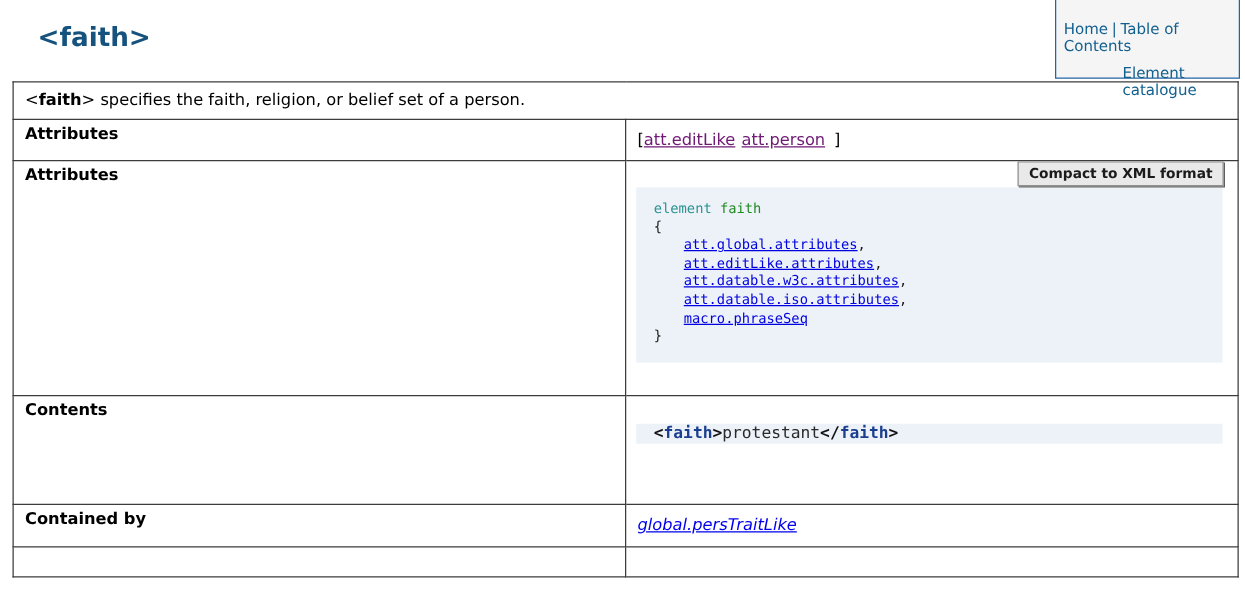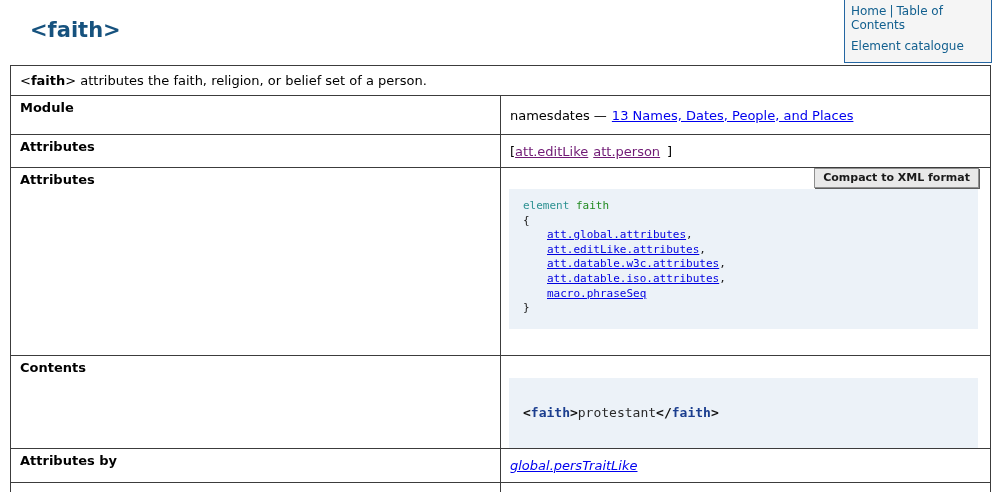--- a/index.html
+++ b/index.html
@@ -13,25 +13,25 @@
 
   
   .page-title {
     position: absolute; left: 14px; top: 2px; margin: 16px;
     font-size: 21px; font-weight: bold; color: #16527e;
     font-family: "DejaVu Sans", "Liberation Sans", sans-serif;
   }
   .nav-box {
     position: absolute; left: 844px; top: -1px; width: 148px; height: 64px;
     background: #f5f5f5; border: 1px solid #2466a2;
-    padding: 4px 6px; font-size: 12px; line-height: 14px; color: #13608f;
+    padding: 16px 6px; font-size: 12px; line-height: 14px; color: #13608f;
   }
   .nav-box a { color: #13608f; text-decoration: none; cursor: pointer; }
   .nav-sep { margin: 0 3px; }
-  .nav-row2 { margin-top: 7px; }
+  .nav-row2 { margin-top: 7px; margin-left: 47px; }
 
   
   table.spec {
     position: absolute; left: 10px; top: 65px; width: 981px;
     border-collapse: collapse; table-layout: fixed;
   }
   table.spec td { border: 1px solid #3c3c3c; overflow: hidden; }
   td.label-cell {
     width: 163px; vertical-align: top; font-weight: bold;
     padding: 4px 8px 0 9px;
@@ -67,21 +67,21 @@
   }
   pre.code-block a { color: #0000e0; text-decoration: underline; cursor: pointer; }
   .code-indent { padding-left: 24px; }
   .kw-teal { color: #2e9292; }
   .name-green { color: #228b22; }
 
   
   pre.example-block {
     margin: 22px 12px 0 8px;
     background: #ecf2f8;
-    padding: 28px 14px;
+    padding: 1px 14px;
     font-family: "DejaVu Sans Mono", "Liberation Mono", monospace;
     font-size: 13px; line-height: 14px; color: #2a2a2a;
   }
   .xml-punct { font-weight: bold; color: #111; }
   .xml-tag { font-weight: bold; color: #1b3e8f; }
 
   
   a.model-link { color: #0000ee; font-style: italic; text-decoration: underline; cursor: pointer; }
 </style>
 </head>
@@ -95,30 +95,24 @@
   </div>
   <div class="nav-row2">
     <a>Element catalogue</a>
   </div>
 </div>
 
 <table class="spec">
   <tbody>
       <tr>
     <td class="desc-cell" colspan="2" height="30">
-      <span>&lt;</span><span class="tag-bold">faith</span><span>&gt;</span><span> attributes the faith, religion, or belief set of a person.</span>
+      <span>&lt;</span><span class="tag-bold">faith</span><span>&gt;</span><span> specifies the faith, religion, or belief set of a person.</span>
     </td>
   </tr>
 
-  <tr>
-    <td class="label-cell" height="39">Module</td>
-    <td class="value-cell">
-      <span>namesdates —</span><a class="plain-link gap-left">13 Names, Dates, People, and Places</a>
-    </td>
-  </tr>
 
   <tr>
     <td class="label-cell" height="33">Attributes</td>
     <td class="value-cell">
       <span>[</span><a class="attr-link">att.editLike</a><a class="attr-link gap-left">att.person</a><span class="gap-left-lg">]</span>
     </td>
   </tr>
 
   <tr>
     <td class="label-cell" height="188">Attributes</td>
@@ -131,21 +125,21 @@
   </tr>
 
   <tr>
     <td class="label-cell" height="87">Contents</td>
     <td class="block-cell">
       <pre class="example-block"><span class="xml-punct">&lt;</span><span class="xml-tag">faith</span><span class="xml-punct">&gt;</span><span>protestant</span><span class="xml-punct">&lt;/</span><span class="xml-tag">faith</span><span class="xml-punct">&gt;</span></pre>
     </td>
   </tr>
 
   <tr>
-    <td class="label-cell" height="34">Attributes by</td>
+    <td class="label-cell" height="34">Contained by</td>
     <td class="value-cell">
       <a class="model-link">global.persTraitLike</a>
     </td>
   </tr>
 
   <tr>
     <td class="label-cell" height="24"></td>
     <td class="value-cell"></td>
   </tr>
 </tbody>

